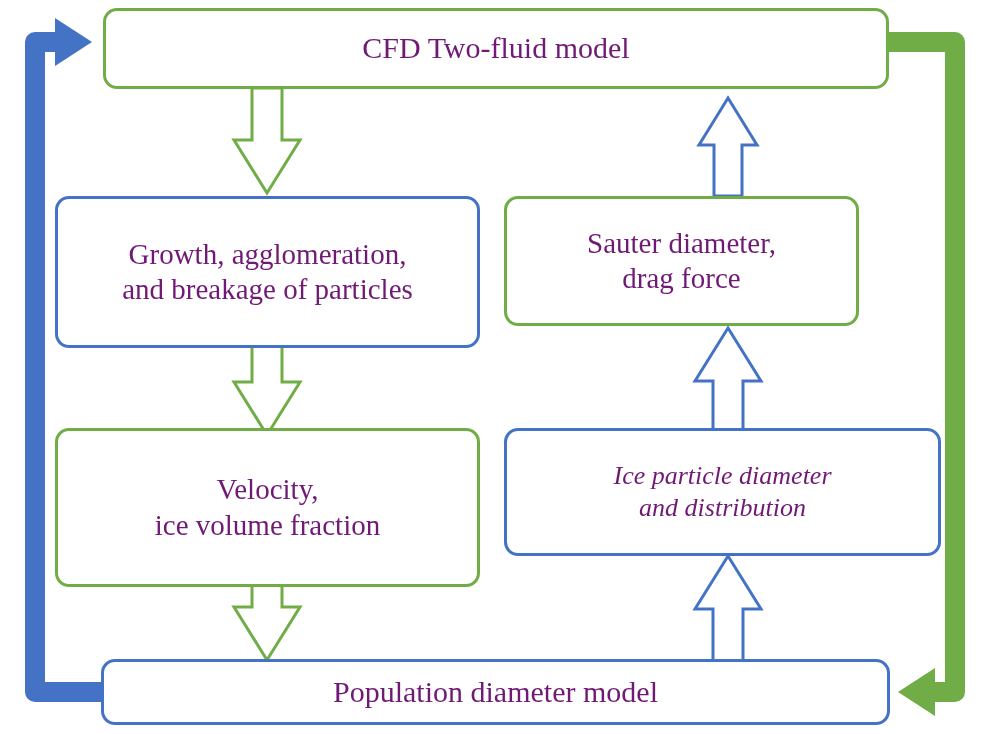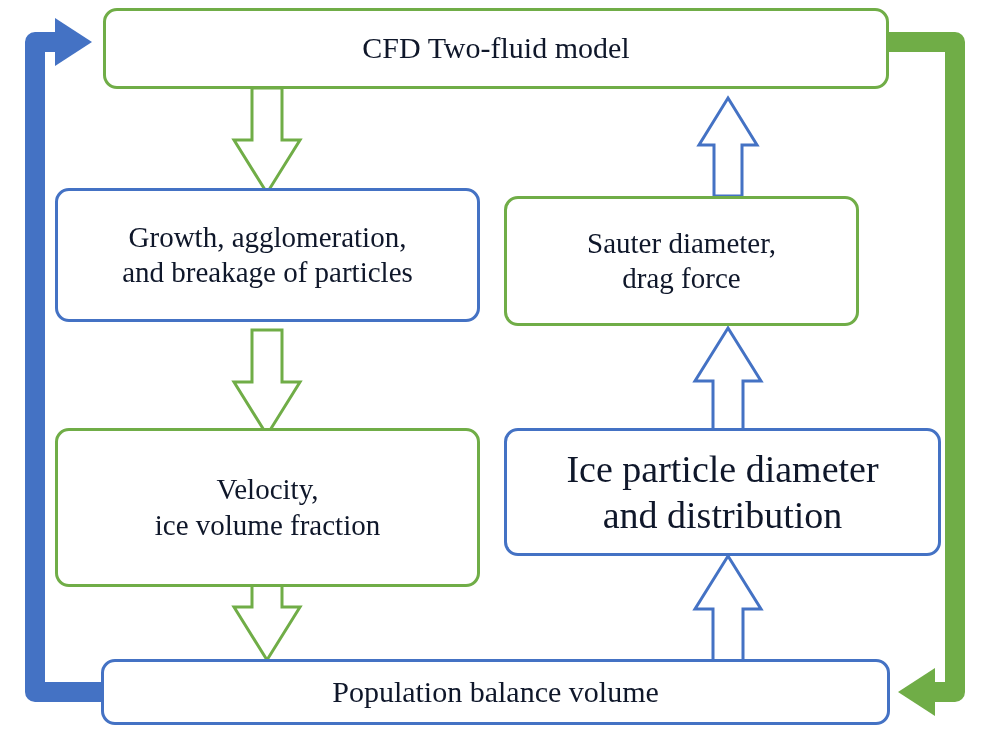--- a/index.html
+++ b/index.html
@@ -17,21 +17,21 @@
   }
   .node {
     position: absolute;
     box-sizing: border-box;
     background: #ffffff;
     border-radius: 14px;
     display: flex;
     align-items: center;
     justify-content: center;
     text-align: center;
-    color: #0f172a;
+    color: #701a75;
     line-height: 1.22;
     white-space: pre-line;
   }
   .node.green { border: 3px solid #70ad47; }
   .node.blue  { border: 3px solid #4472c4; }
 
   .node-text {
     display: block;
     padding: 0 8px;
   }
@@ -84,37 +84,37 @@
 
     <g>
       <polygon points="728,98 757,145 742,145 742,196 714,196 714,145 699,145" fill="#ffffff" stroke="#4472c4" stroke-width="3" stroke-linejoin="miter"></polygon>
     </g>
   </svg>
 
   <div class="node green" style="left:103px; top:8px; width:786px; height:81px; font-size:30px;">
     <span class="node-text">CFD Two-fluid model</span>
   </div>
 
-  <div class="node blue" style="left:55px; top:188px; width:425px; height:134px; font-size:29px;">
+  <div class="node blue" style="left:55px; top:196px; width:425px; height:152px; font-size:29px;">
     <span class="node-text">Growth, agglomeration,
 and breakage of particles</span>
   </div>
 
   <div class="node green" style="left:504px; top:196px; width:355px; height:130px; font-size:29px;">
     <span class="node-text">Sauter diameter,
 drag force</span>
   </div>
 
   <div class="node green" style="left:55px; top:428px; width:425px; height:159px; font-size:29px;">
     <span class="node-text">Velocity,
 ice volume fraction</span>
   </div>
 
-  <div class="node blue" style="left:504px; top:428px; width:437px; height:128px; font-size:38px;">
+  <div class="node blue" style="left:504px; top:428px; width:437px; height:128px; font-size:26px;font-style:italic;">
     <span class="node-text">Ice particle diameter
 and distribution</span>
   </div>
 
   <div class="node blue" style="left:101px; top:659px; width:789px; height:66px; font-size:30px;">
-    <span class="node-text">Population balance volume</span>
+    <span class="node-text">Population diameter model</span>
   </div>
 
 </div>
 
 </body></html>

